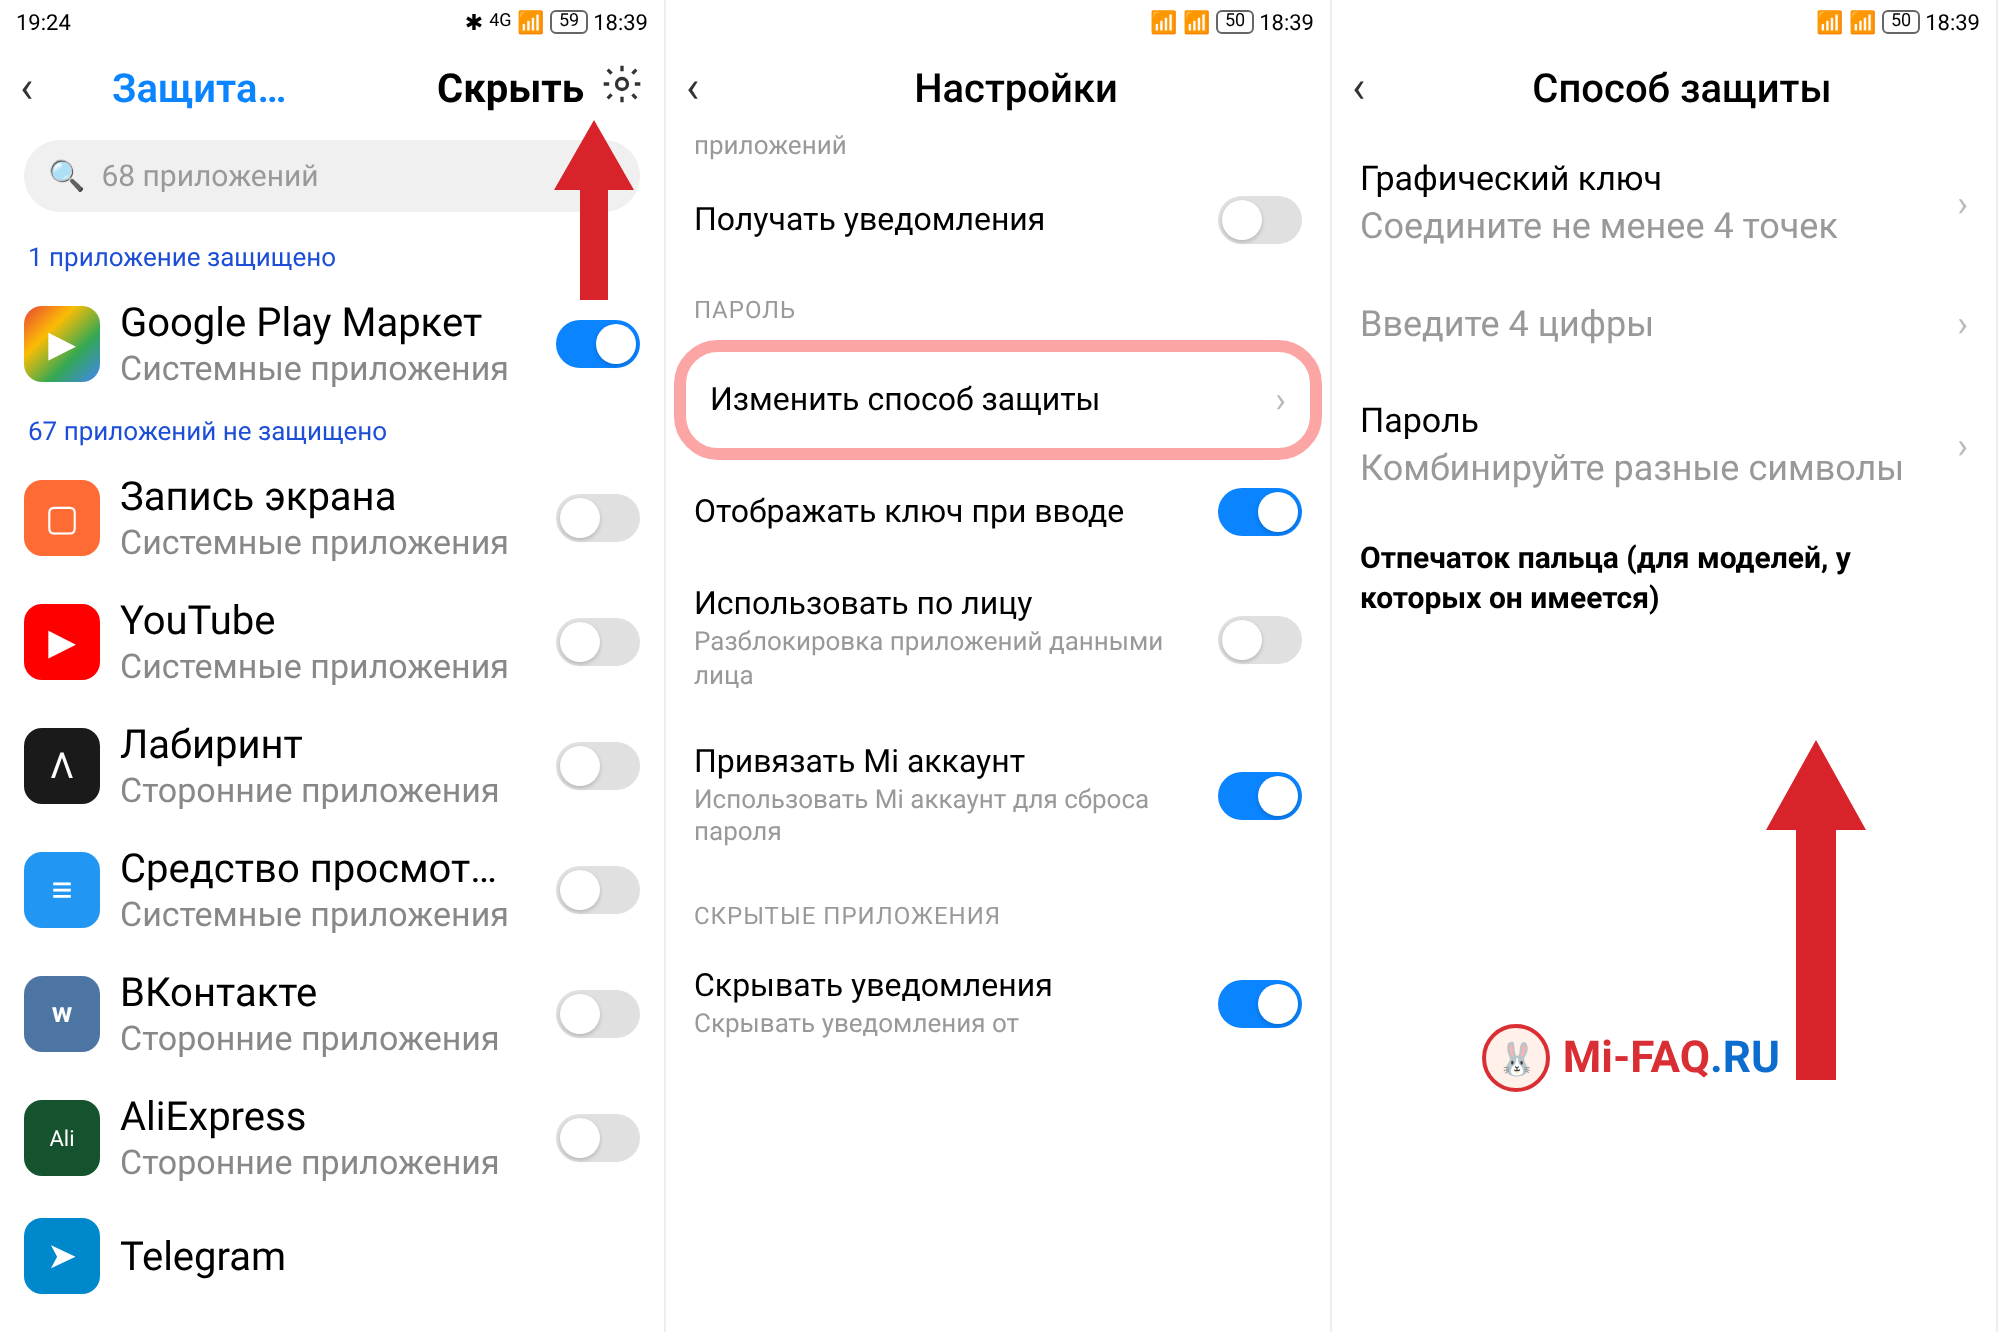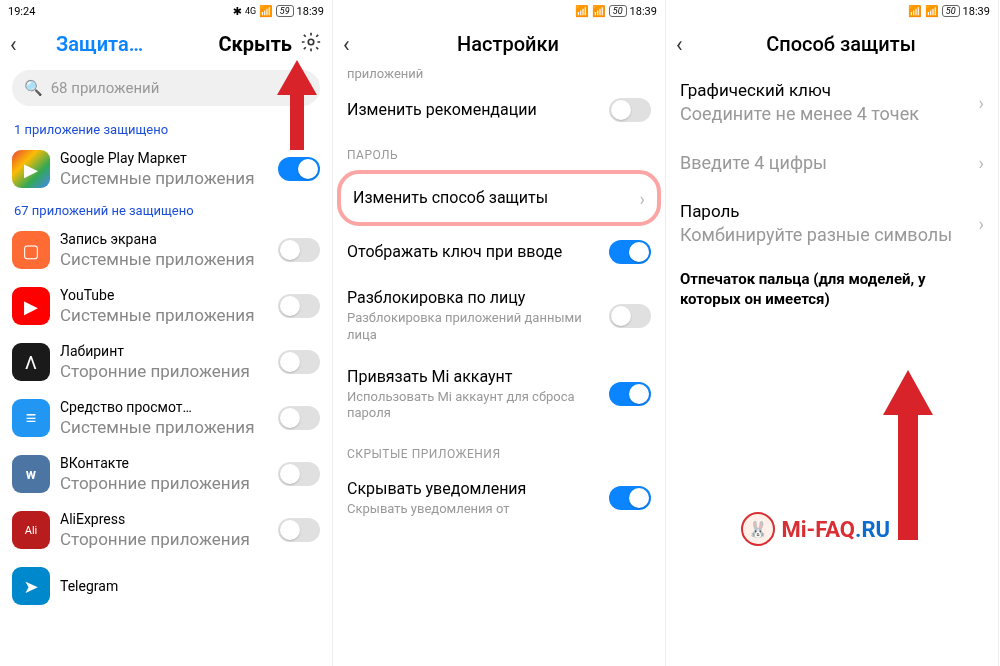--- a/index.html
+++ b/index.html
@@ -3,54 +3,54 @@
 <meta charset="utf-8">
 <style>
   * { margin: 0; padding: 0; box-sizing: border-box; font-family: -apple-system, Roboto, Arial, sans-serif; }
   body { width: 1000px; height: 666px; background: #fff; display: flex; position: relative; }
   .panel { width: 333px; border-right: 1px solid #eee; display: flex; flex-direction: column; overflow: hidden; position: relative; }
   .panel:last-child { border-right: none; }
 
   .status-bar { height: 22px; display: flex; justify-content: space-between; align-items: center; padding: 0 8px; font-size: 11px; color: #000; }
   .status-left { display: flex; gap: 4px; align-items: flex-end; }
   .status-right { display: flex; gap: 3px; align-items: center; }
-  .battery-box { display: inline-flex; align-items: center; border: 1px solid #666; border-radius: 3px; padding: 0 3px; font-size: 9px; height: 12px; font-style: italic; }
+  .battery-box { display: inline-flex; align-items: center; border: 1px solid #666; border-radius: 3px; padding: 0 3px; font-size: 9px; height: 12px; }
 
   .header { display: flex; align-items: center; padding: 8px 10px; gap: 8px; height: 44px; }
   .back-btn { font-size: 22px; color: #333; width: 20px; }
   .header-title { font-size: 20px; font-weight: 500; flex: 1; white-space: nowrap; overflow: hidden; text-overflow: ellipsis; margin-left: 18px; }
   .header-title.blue { color: #0a84ff; font-weight: 600; }
   .gear { width: 22px; height: 22px; }
 
   .search-box { margin: 4px 12px 10px; background: #f0f0f0; border-radius: 18px; height: 36px; display: flex; align-items: center; padding: 0 12px; color: #999; font-size: 15px; gap: 8px; }
   .search-icon { font-size: 15px; }
 
   .section-label { font-size: 13px; color: #1d4ed8; padding: 6px 14px 4px; }
   .section-header { font-size: 12px; color: #999; letter-spacing: 0.5px; padding: 14px 14px 6px; text-transform: uppercase; }
 
   .app-row { display: flex; align-items: center; padding: 8px 12px; gap: 10px; min-height: 56px; }
   .app-icon { width: 38px; height: 38px; border-radius: 9px; display: flex; align-items: center; justify-content: center; font-size: 18px; color: white; flex-shrink: 0; }
   .app-text { flex: 1; display: flex; flex-direction: column; gap: 2px; overflow: hidden; }
-  .app-name { font-size: 14px; color: #000; white-space: nowrap; overflow: hidden; text-overflow: ellipsis; }
+  .app-name { font-size: 20px; color: #000; white-space: nowrap; overflow: hidden; text-overflow: ellipsis; }
   .app-sub { font-size: 17px; color: #888; }
 
   .toggle { width: 42px; height: 24px; border-radius: 12px; position: relative; flex-shrink: 0; }
   .toggle::after { content: ''; position: absolute; width: 20px; height: 20px; border-radius: 50%; background: #fff; top: 2px; transition: none; box-shadow: 0 1px 2px rgba(0,0,0,0.2); }
   .toggle.on { background: #0a84ff; }
   .toggle.on::after { right: 2px; }
   .toggle.off { background: #e0e0e0; }
   .toggle.off::after { left: 2px; }
 
   .setting-row { display: flex; align-items: center; padding: 12px 14px; gap: 10px; min-height: 48px; }
   .setting-text { flex: 1; display: flex; flex-direction: column; gap: 2px; }
   .setting-title { font-size: 16px; color: #000; line-height: 1.25; }
   .setting-sub { font-size: 13px; color: #999; line-height: 1.25; }
   .chevron { color: #bbb; font-size: 18px; }
 
-  .highlight-ring { border: 4px solid #fca5a5; border-radius: 22px; margin: 2px 4px; padding: 0; }
+  .highlight-ring { border: 6px solid #fca5a5; border-radius: 22px; margin: 2px 4px; padding: 0; }
   .highlight-ring .setting-row { padding: 10px 12px; }
 
   .option-row { display: flex; align-items: center; padding: 14px 14px; gap: 16px; }
   .option-text { flex: 1; display: flex; flex-direction: column; gap: 3px; }
   .option-title { font-size: 17px; color: #000; }
   .option-sub { font-size: 18px; color: #999; }
 
   .bold-note { font-size: 15px; font-weight: 700; color: #000; padding: 10px 14px; line-height: 1.35; }
 
   .red-arrow-up { position: absolute; }
@@ -59,21 +59,21 @@
   .watermark { position: absolute; right: 110px; bottom: 120px; display: flex; align-items: center; gap: 6px; font-size: 22px; font-weight: 700; color: #d8232a; opacity: 0.95; }
   .watermark .logo-circle { width: 34px; height: 34px; border-radius: 50%; border: 2px solid #d8232a; background: #fff0e8; display: flex; align-items: center; justify-content: center; font-size: 16px; }
   .watermark .blue-part { color: #0066cc; }
 
   .ic-play { background: linear-gradient(135deg,#ea4335 0%,#fbbc05 33%,#34a853 66%,#4285f4 100%); }
   .ic-rec { background: #ff6b35; }
   .ic-yt { background: #ff0000; }
   .ic-lab { background: #1a1a1a; }
   .ic-doc { background: #2196f3; }
   .ic-vk { background: #4c75a3; }
-  .ic-ali { background: #b91c1c; }
+  .ic-ali { background: #14532d; }
   .ic-tg { background: #0088cc; }
 </style>
 </head>
 <body>
 
 <div class="panel">
   <div class="status-bar">
     <div class="status-left">
       <span>19:24</span>
     </div>
@@ -198,21 +198,21 @@
   <div class="header">
     <span class="back-btn">‹</span>
     <span class="header-title" style="text-align:center">Настройки</span>
     <span style="width:20px"></span>
   </div>
 
   <div class="setting-sub" style="padding:0 14px 4px">приложений</div>
 
   <div class="setting-row">
     <div class="setting-text">
-        <div class="setting-title">Изменить рекомендации</div>
+        <div class="setting-title">Получать уведомления</div>
       </div>
     <div class="toggle off"></div>
   </div>
 
   <div class="section-header">ПАРОЛЬ</div>
 
   <div class="highlight-ring">
     <div class="setting-row">
       <div class="setting-text">
           <div class="setting-title">Изменить способ защиты</div>
@@ -223,21 +223,21 @@
 
   <div class="setting-row">
     <div class="setting-text">
         <div class="setting-title">Отображать ключ при вводе</div>
       </div>
     <div class="toggle on"></div>
   </div>
 
   <div class="setting-row">
     <div class="setting-text">
-      <div class="setting-title">Разблокировка по лицу</div>
+      <div class="setting-title">Использовать по лицу</div>
       <div class="setting-sub">Разблокировка приложений данными лица</div>
     </div>
     <div class="toggle off"></div>
   </div>
 
   <div class="setting-row">
     <div class="setting-text">
       <div class="setting-title">Привязать Mi аккаунт</div>
       <div class="setting-sub">Использовать Mi аккаунт для сброса пароля</div>
     </div>

